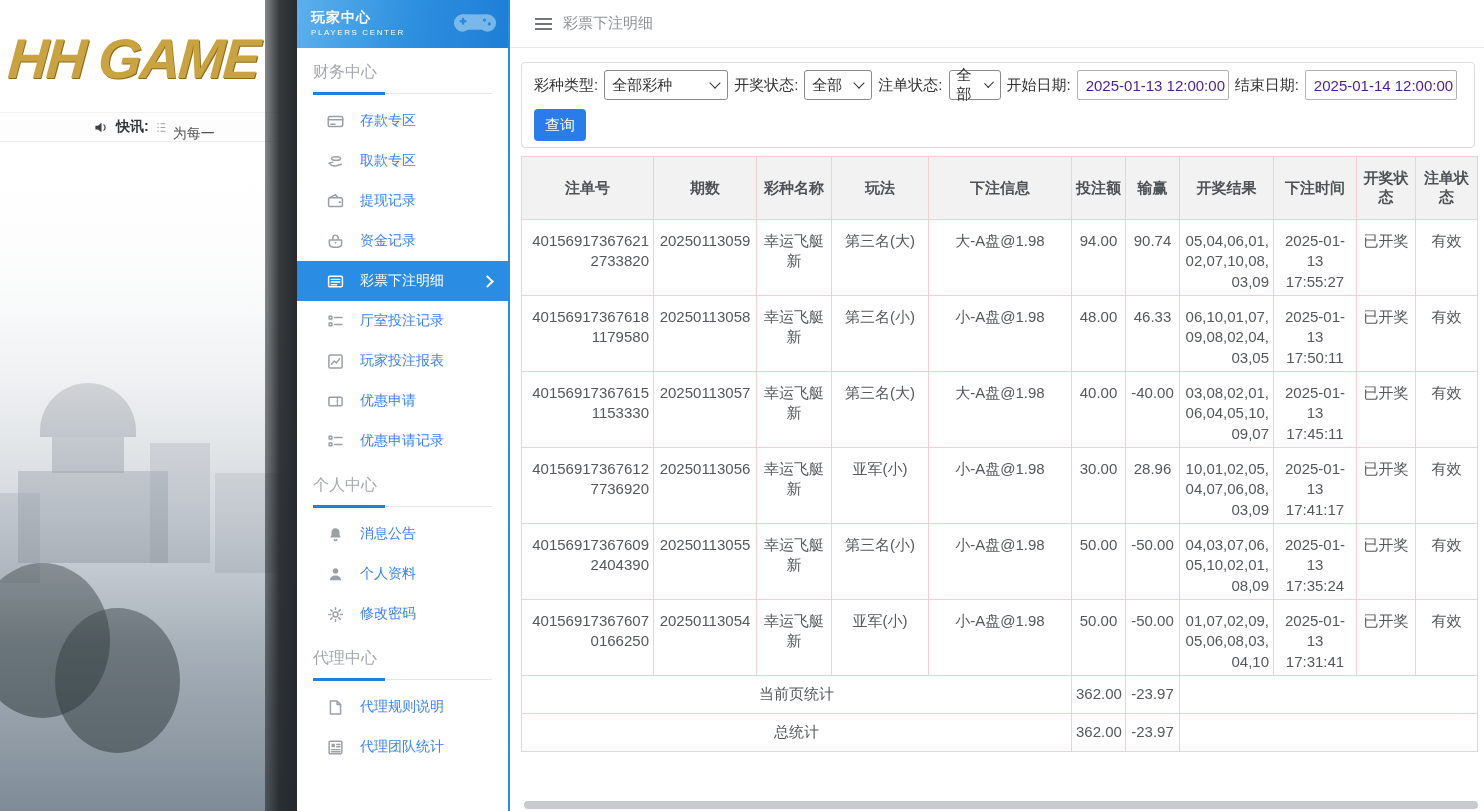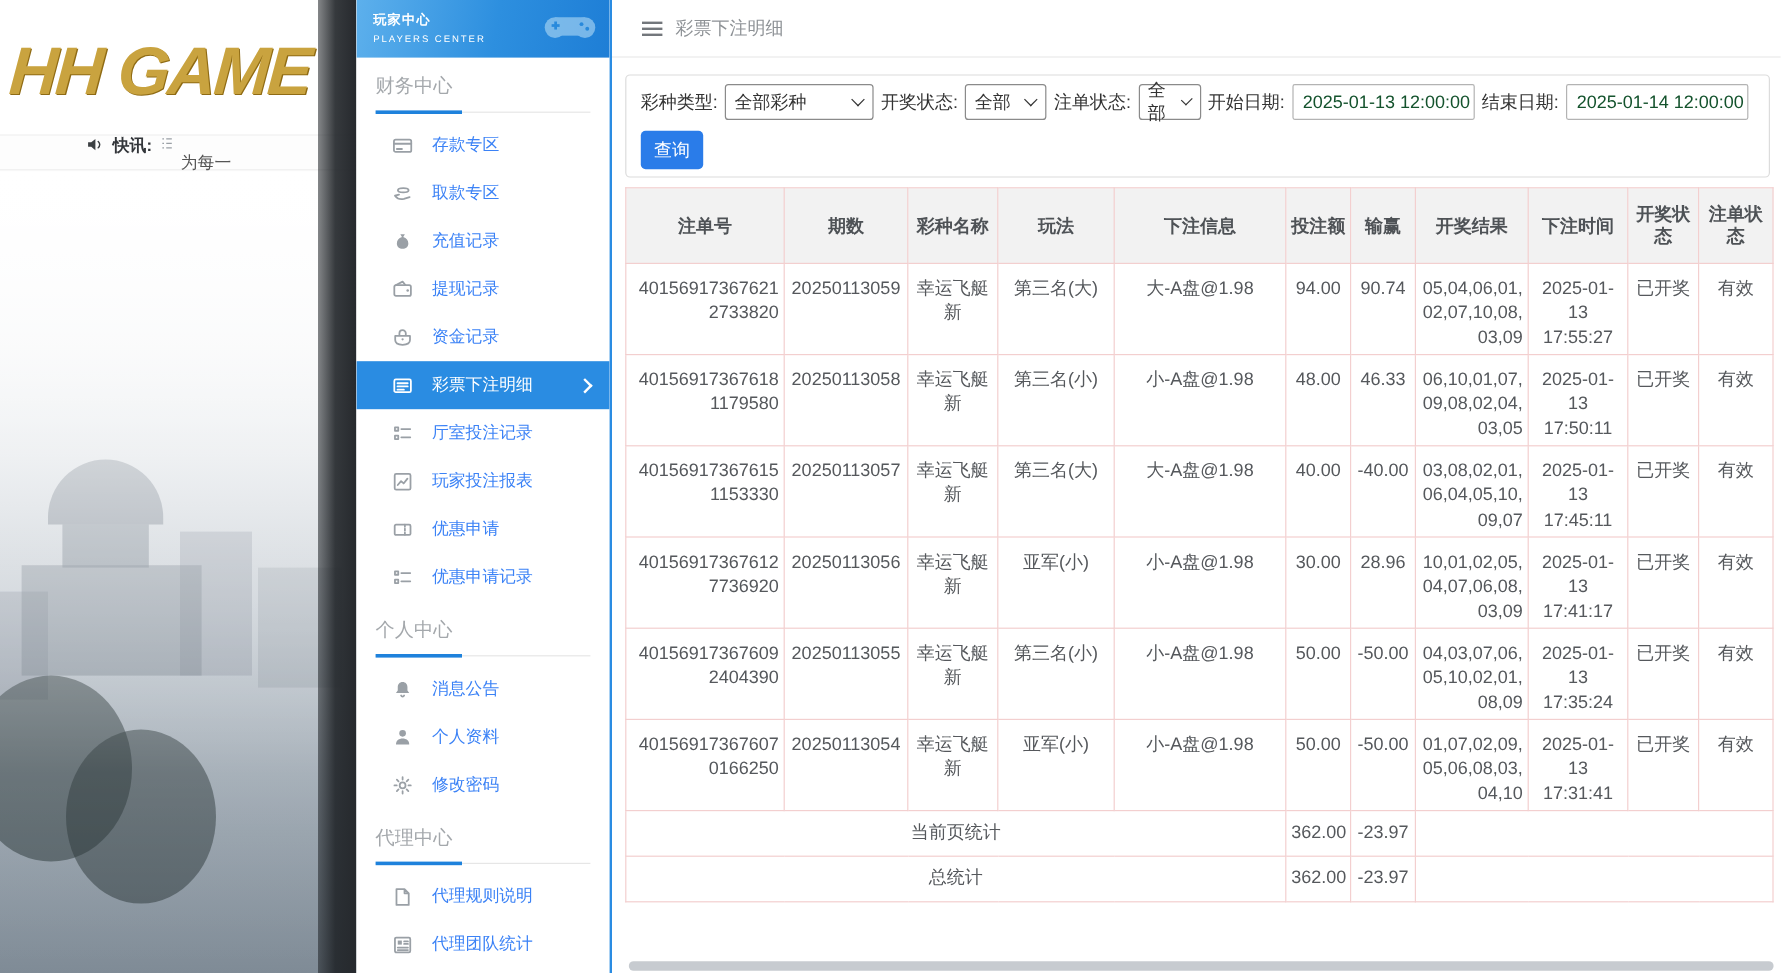--- a/index.html
+++ b/index.html
@@ -6,21 +6,21 @@
   body{width:1484px;height:811px;position:relative;overflow:hidden;background:#fff;
        font-family:"Liberation Sans", sans-serif;}
   
   .bg-site{position:absolute;left:0;top:0;width:297px;height:811px;background:#fff;}
   .bg-top{position:absolute;left:0;top:0;width:100%;height:112px;background:#fff;overflow:hidden;}
   .logo{position:absolute;left:8px;top:26px;font-size:56px;font-weight:bold;font-style:italic;
         letter-spacing:-2px;color:#c9a33f;white-space:nowrap;
         text-shadow:1px 1px 0 #8f6b14;transform:skewX(-4deg);}
   .ticker{position:absolute;left:0;top:112px;width:100%;height:30px;background:#fdfdfd;
           border-top:1px solid #f1f1f1;border-bottom:1px solid #eee;
-          display:flex;align-items:flex-start;gap:7px;padding-left:72px;box-sizing:border-box;}
+          display:flex;align-items:center;gap:7px;padding-left:94px;box-sizing:border-box;}
   .ticker-label{font-size:14px;font-weight:bold;color:#33363a;}
   .ticker-text{font-size:14px;color:#555;white-space:nowrap;margin-top:14px;}
   .photo{position:absolute;left:0;top:143px;width:100%;height:668px;overflow:hidden;
          background:linear-gradient(180deg,#fdfdfd 0%,#eef0f2 22%,#c3cad1 55%,#97a2ac 82%,#7f8b96 100%);}
   .photo div{position:absolute;}
   .dome-cap{left:40px;top:240px;width:96px;height:54px;border-radius:48px 48px 0 0;background:rgba(105,117,129,.55);}
   .dome-col{left:52px;top:294px;width:72px;height:36px;background:rgba(105,117,129,.5);}
   .dome-base{left:18px;top:328px;width:150px;height:92px;background:rgba(110,122,134,.45);}
   .b1{left:150px;top:300px;width:60px;height:120px;background:rgba(120,130,142,.35);}
   .b2{left:215px;top:330px;width:70px;height:100px;background:rgba(125,135,146,.3);}
@@ -29,21 +29,21 @@
   .t2{left:55px;top:465px;width:125px;height:145px;border-radius:50%;background:rgba(38,50,52,.5);}
   .fade{left:0;top:0;width:100%;height:100%;
         background:linear-gradient(180deg,#fff 0%,rgba(255,255,255,.78) 18%,rgba(255,255,255,.38) 45%,rgba(255,255,255,.06) 75%,rgba(255,255,255,0) 100%);}
   .drawer-shadow{position:absolute;left:265px;top:0;width:32px;height:811px;z-index:5;
         background:linear-gradient(90deg,rgba(32,36,40,.55) 0%,rgba(32,36,40,.9) 45%,#26292d 100%);}
   
   .sidebar{position:absolute;left:297px;top:0;width:213px;height:811px;background:#fff;z-index:6;
            border-right:2px solid #2a8ce2;box-sizing:border-box;overflow:hidden;}
   .sb-header{height:48px;background:linear-gradient(100deg,#5db0ec 0%,#2d8fdf 55%,#1e7ed6 100%);
              color:#fff;padding:7px 0 0 14px;box-sizing:border-box;position:relative;}
-  .sb-title{font-size:11px;font-weight:bold;letter-spacing:1px;line-height:20px;}
+  .sb-title{font-size:14px;font-weight:bold;letter-spacing:1px;line-height:20px;}
   .sb-sub{font-size:8px;letter-spacing:1.6px;margin-top:1px;}
   .gamepad{position:absolute;right:10px;top:8px;opacity:.55;}
   .sb-section{margin:14px 16px 0;}
   .sb-sec-label{font-size:16px;color:#a4a8ac;}
   .sb-underline{margin-top:9px;height:3px;position:relative;}
   .sb-underline .gray{position:absolute;left:0;right:0;top:1px;height:1px;background:#e6e6e6;}
   .sb-underline .blue{position:absolute;left:0;top:0;width:40%;height:3px;background:#1e82dc;}
   .sb-items{margin-top:6px;}
   .sb-item{height:40px;display:flex;align-items:center;gap:16px;padding-left:30px;
            font-size:14px;color:#3b82f6;cursor:pointer;position:relative;}
@@ -61,21 +61,21 @@
   .hamburger i{display:block;height:2px;background:#73777c;}
   .page-title{font-size:15px;color:#8e9296;}
   .filter-panel{position:absolute;left:11px;top:62px;width:954px;height:86px;border:1px solid #dcdcdc;
                 border-radius:4px;box-sizing:border-box;padding:7px 12px;}
   .frow{display:flex;align-items:center;gap:6px;font-size:15px;color:#333;}
   .sel{display:inline-flex;align-items:center;justify-content:space-between;height:30px;
        border:1px solid #8a8a8a;border-radius:3px;background:#fff;padding:0 7px;box-sizing:border-box;cursor:pointer;}
   .sel .arrow{width:7px;height:7px;border-right:1.8px solid #333;border-bottom:1.8px solid #333;
               transform:rotate(45deg);margin:-4px 1px 0 8px;}
   .w112{width:124px;} .w68{width:68px;} .w52{width:52px;}
-  .date-input{width:152px;height:30px;border:1px solid #b3b3b3;border-radius:2px;font-size:15px;color:#14532d;
+  .date-input{width:152px;height:30px;border:1px solid #b3b3b3;border-radius:2px;font-size:15px;color:#4c1d95;
               padding:0 0 0 8px;box-sizing:border-box;font-family:"Liberation Sans",sans-serif;background:#fff;}
   .btn-search{margin-top:9px;width:52px;height:32px;background:#2a7ce9;color:#fff;border:none;
               border-radius:4px;font-size:15px;cursor:pointer;font-family:"Liberation Sans",sans-serif;}
   
   .table-wrap{position:absolute;left:11px;top:156px;width:956px;}
   table{width:100%;border-collapse:collapse;table-layout:fixed;}
   th{background:#f2f2f2;color:#4e5256;font-size:15px;font-weight:bold;padding:12px 2px;
      border:1px solid #f3cfcf;}
   td{border:1px solid #f3cfcf;font-size:15px;color:#55585c;text-align:center;vertical-align:top;
      padding:11px 4px 0;box-sizing:border-box;line-height:1.35;}
@@ -146,26 +146,20 @@
           <path d="M1.2 6.4 H14.8 M3.5 10.5 h4"></path>
         </svg>
       <span>存款专区</span>
     </div>
     <div class="sb-item">
       <svg class="si" viewBox="0 0 16 16">
           <ellipse cx="8.5" cy="5.2" rx="4.2" ry="1.7"></ellipse>
           <path d="M2 9.5 c2 2.6 4.5 3.1 7 2.5 l4.5 -1.4 M2 9.5 l3.2 -0.9"></path>
         </svg>
       <span>取款专区</span>
-    </div>
-    <div class="sb-item">
-      <svg class="si" viewBox="0 0 16 16">
-          <path class="f" d="M6.2 2 h3.6 L8.5 4.3 c2.6 .8 4 2.8 4 5 0 2.6 -2 4.2 -4.5 4.2 S3.5 11.9 3.5 9.3 c0 -2.2 1.4 -4.2 4 -5 Z"></path>
-        </svg>
-      <span>充值记录</span>
     </div>
     <div class="sb-item">
       <svg class="si" viewBox="0 0 16 16">
           <rect x="1.5" y="4.4" width="13" height="8.4" rx="1.3"></rect>
           <path d="M2.5 4.4 L8 1.6 l2.2 2.6"></path>
           <circle class="f" cx="12" cy="8.6" r="1"></circle>
         </svg>
       <span>提现记录</span>
     </div>
     <div class="sb-item">

